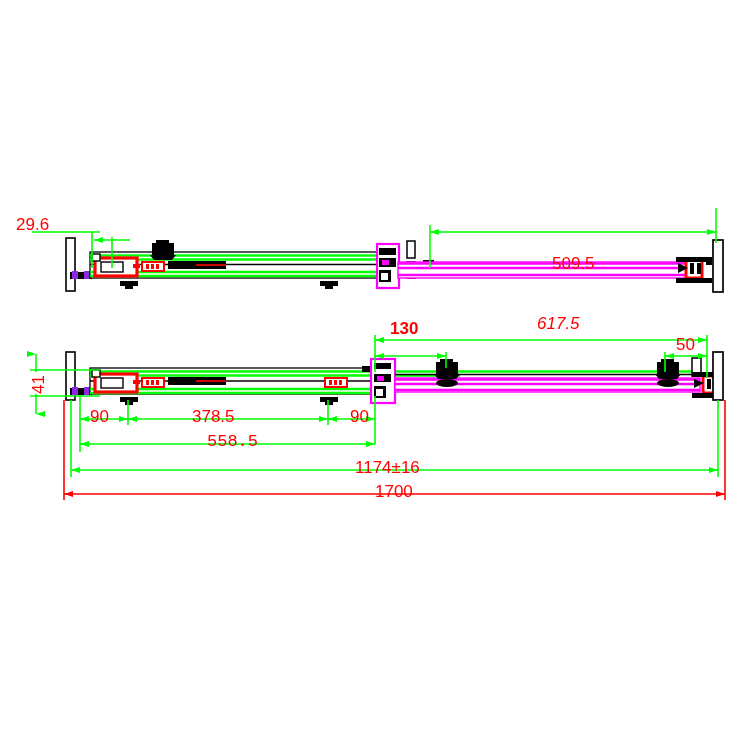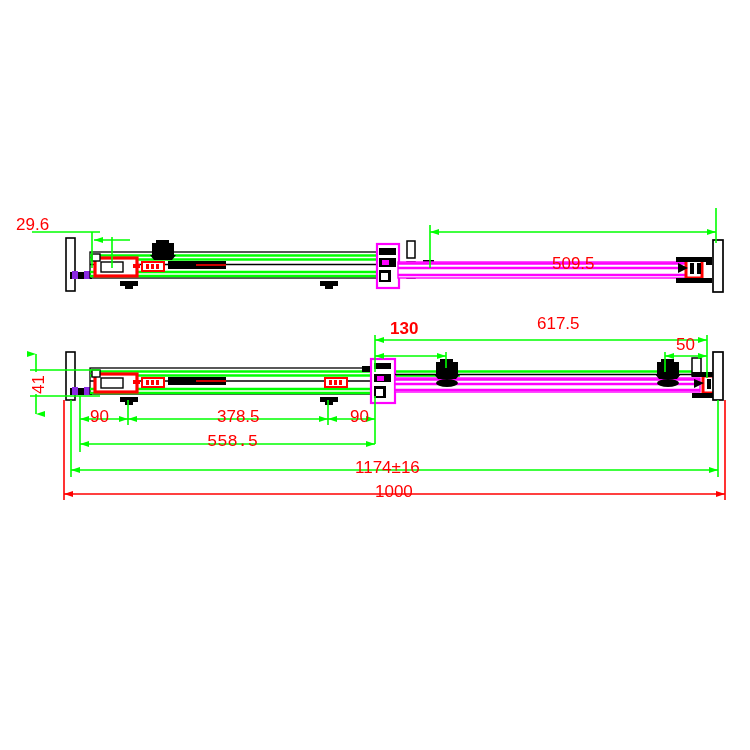--- a/index.html
+++ b/index.html
@@ -237,23 +237,23 @@
     <g>
       <line x1="64" y1="400" x2="64" y2="500" stroke="#ff0000" stroke-width="1.6"></line>
       <line x1="725" y1="400" x2="725" y2="500" stroke="#ff0000" stroke-width="1.6"></line>
       <line x1="64" y1="494" x2="725" y2="494" stroke="#ff0000" stroke-width="1.6" marker-start="url(#arrLr)" marker-end="url(#arrRr)"></line>
     </g>
   </svg>
 
   <span class="dimtext" style="left:16px;top:216px;">29.6</span>
   <span class="dimtext" style="left:552px;top:211px;margin-top:44px;">509.5</span>
   <span class="dimtext vert" style="left:30px;top:394px;">41</span>
-  <span class="dimtext" style="left:537px;top:315px;">617.5</span>
+  <span class="dimtext" style="left:537px;top:315px;font-style:italic;">617.5</span>
   <span class="dimtext" style="left:390px;top:320px;font-weight:bold;">130</span>
   <span class="dimtext" style="left:676px;top:336px;">50</span>
   <span class="dimtext" style="left:90px;top:408px;">90</span>
-  <span class="dimtext" style="left:217px;top:408px;">378.5</span>
+  <span class="dimtext" style="left:192px;top:408px;">378.5</span>
   <span class="dimtext" style="left:350px;top:408px;">90</span>
   <span class="dimtext" style="left:207px;top:433px;font-family:Liberation Mono, monospace;">558.5</span>
   <span class="dimtext" style="left:355px;top:459px;text-align:center;">1174±16</span>
-  <span class="dimtext" style="left:375px;top:483px;">1000</span>
+  <span class="dimtext" style="left:375px;top:483px;">1700</span>
 
 </div>
 
 </body></html>

